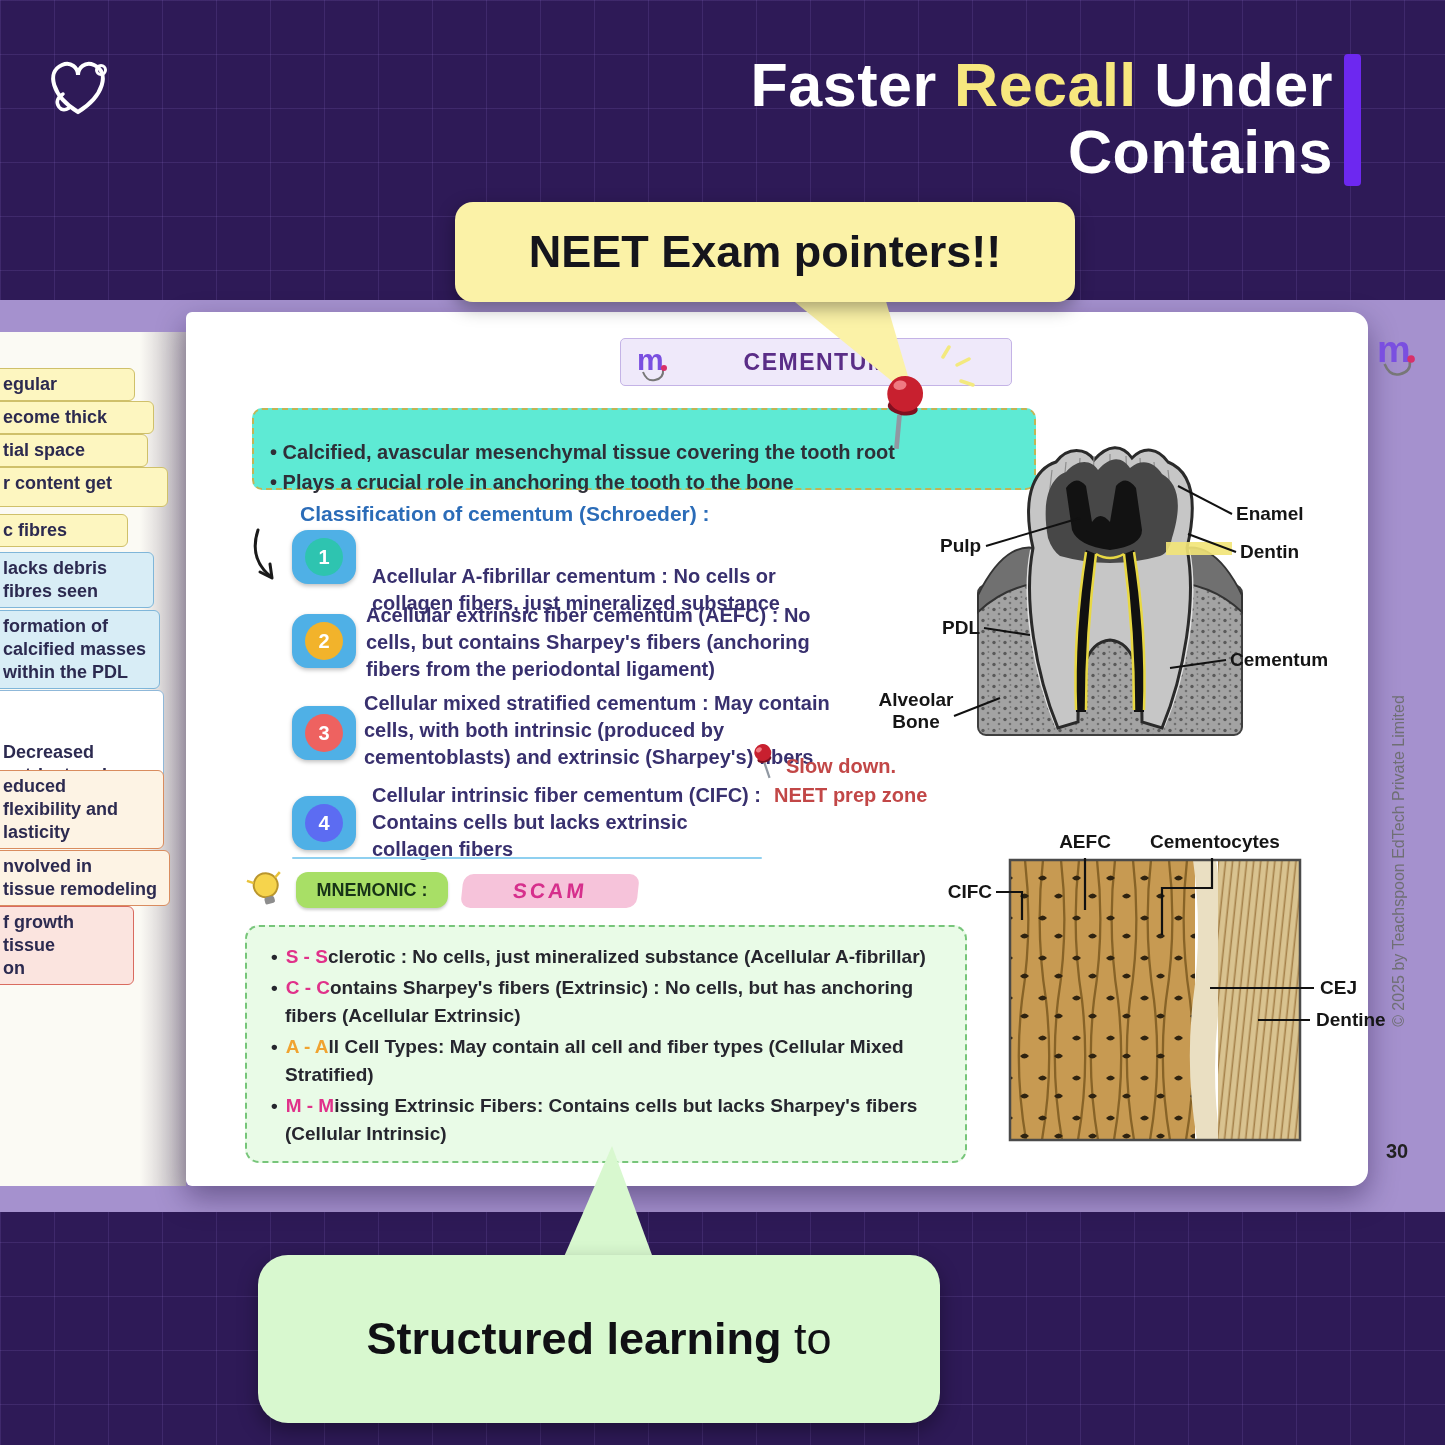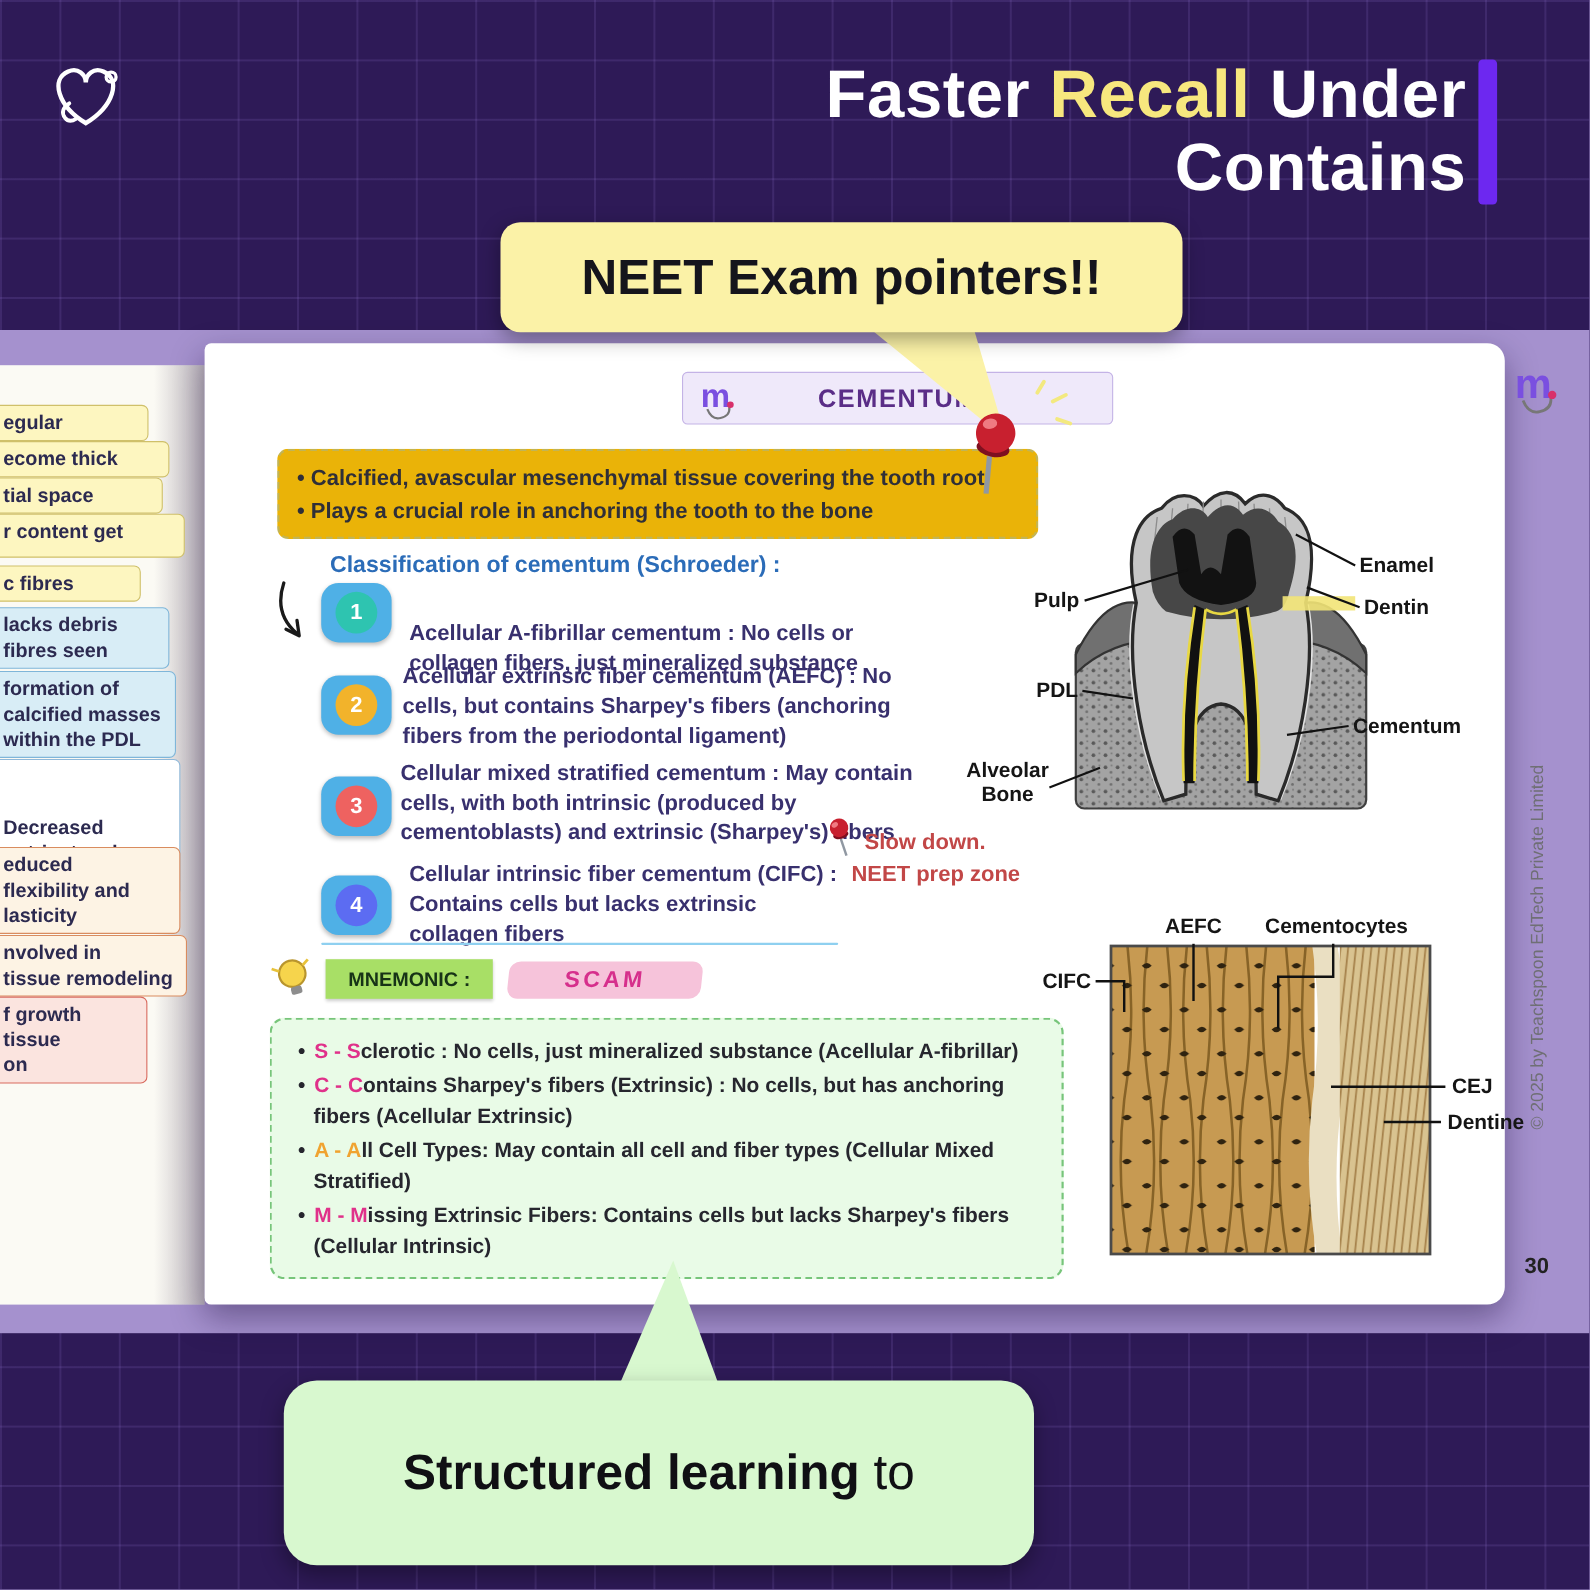--- a/index.html
+++ b/index.html
@@ -66,23 +66,23 @@
   .cem-header {
     left:434px; top:26px; width:392px; height:48px;
     background:#efe9fa; border:1px solid #c4b3e6; border-radius:5px;
     display:flex; align-items:center; justify-content:center; gap:14px;
   }
   .cem-header .cem-title { font-size:23px; font-weight:800; letter-spacing:1.5px; color:#5a2d87; }
   .m-logo-header { position:absolute; left:12px; top:3px; }
   .m-logo-corner { left:1186px; top:14px; }
 
   .intro-box {
-    left:66px; top:96px; width:692px; height:82px;
-    background:#eab308; border:2px dashed #c2b455; border-radius:10px;
-    padding:10px 16px; font-size:20px; font-weight:700; color:#2f2f38; line-height:1.5;
+    left:66px; top:96px; width:784px; height:82px;
+    background:#5eead4; border:2px dashed #c2b455; border-radius:10px;
+    padding:27px 16px; font-size:20px; font-weight:700; color:#2f2f38; line-height:1.5;
   }
   .intro-box .b-line { display:block; }
 
   .classification-heading { left:66px; top:190px; font-size:21px; font-weight:800; color:#2b6cb8;margin-left:48px; }
   .class-arrow { left:62px; top:214px; }
 
   .chip { position:absolute; width:64px; height:54px; background:#4fb0e6; border-radius:16px;
     display:flex; align-items:center; justify-content:center; box-shadow:0 2px 4px rgba(0,0,0,.25); }
   .chip .numball { width:38px; height:38px; border-radius:50%; display:flex; align-items:center;
     justify-content:center; color:#fff; font-weight:800; font-size:20px; }
@@ -96,21 +96,21 @@
   .neet-note .nn1 { margin-left:34px; display:block; }
   .neet-note .nn2 { display:block; margin-left:22px; }
 
   .tooth-wrap { left:684px; top:118px; }
   .histo-wrap { left:744px; top:518px; }
   svg text.diagram-label { font-family:"Liberation Sans",sans-serif; font-size:19px; font-weight:bold; fill:#151515; }
 
   .mnemonic-row { left:60px; top:556px; height:44px; }
   .bulb { position:absolute; left:0; top:0; }
   .mnemonic-label { position:absolute; left:50px; top:4px; width:152px; height:36px; background:#a8df66;
-    border-radius:0; display:flex; align-items:center; justify-content:center;
+    border-radius:12px; display:flex; align-items:center; justify-content:center;
     font-size:18px; font-weight:800; color:#173317; box-shadow:0 2px 3px rgba(0,0,0,.2); }
   .mnemonic-word { position:absolute; left:216px; top:6px; width:176px; height:34px; background:#f6c3da;
     border-radius:10px; transform:skewX(-6deg); display:flex; align-items:center; justify-content:center;
     font-size:21px; font-weight:800; letter-spacing:3px; color:#d62f8c; }
 
   .mnemonic-box {
     left:59px; top:613px; width:722px; height:238px;
     background:#e9fbe7; border:2.5px dashed #77c57a; border-radius:14px;
     padding:16px 20px 10px 16px;
   }

